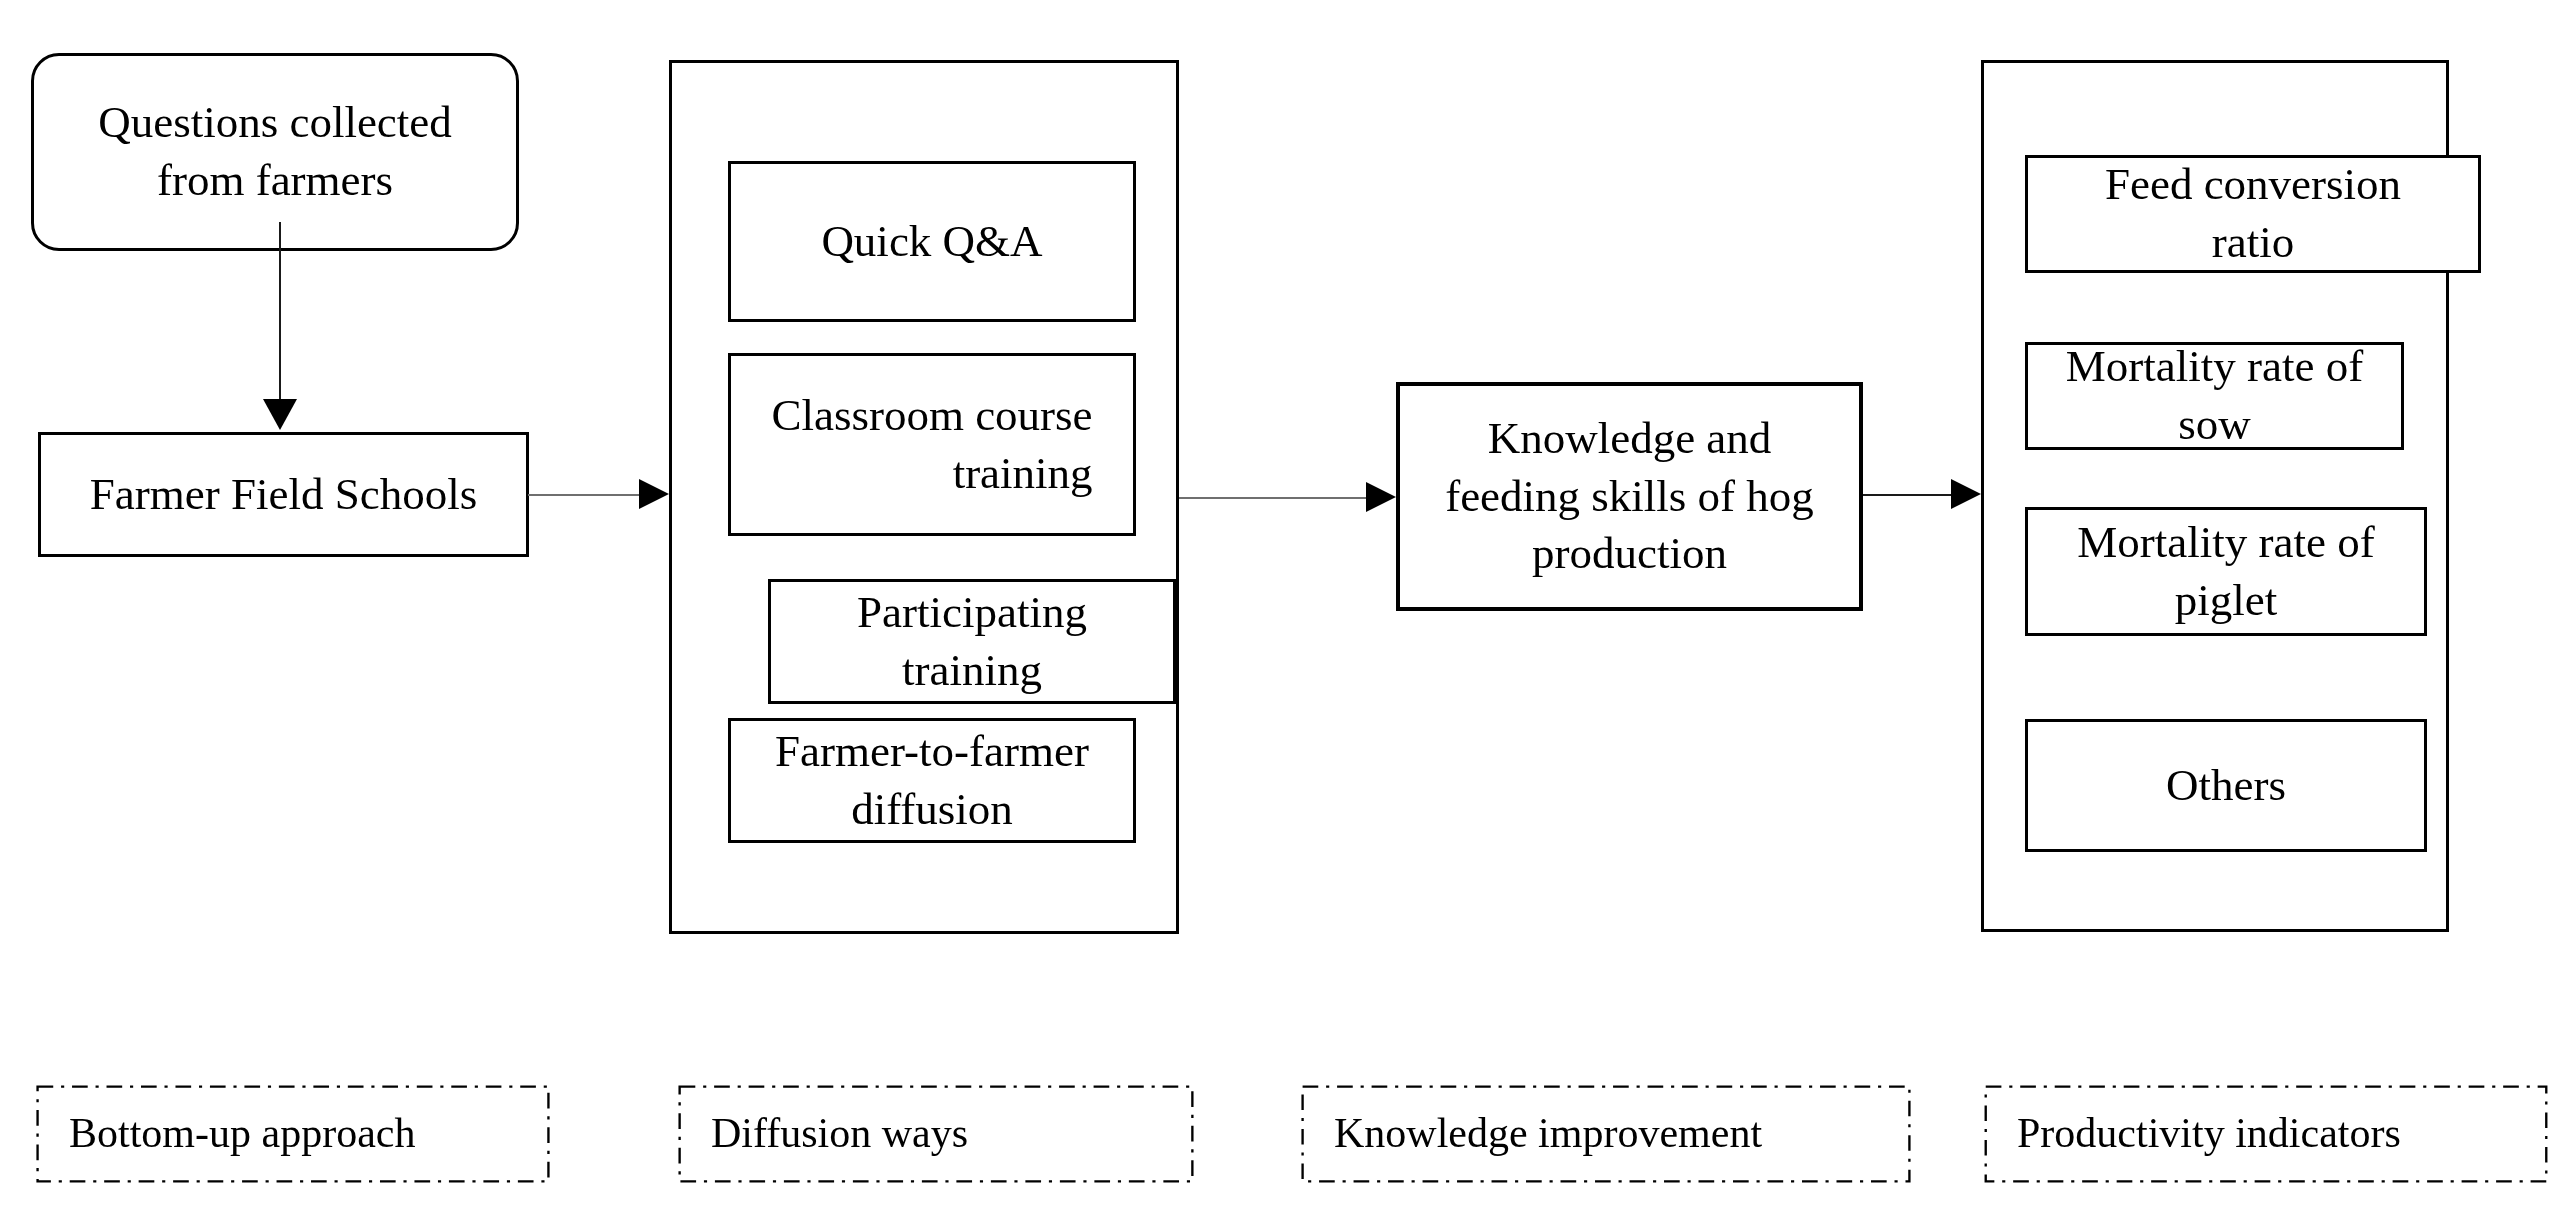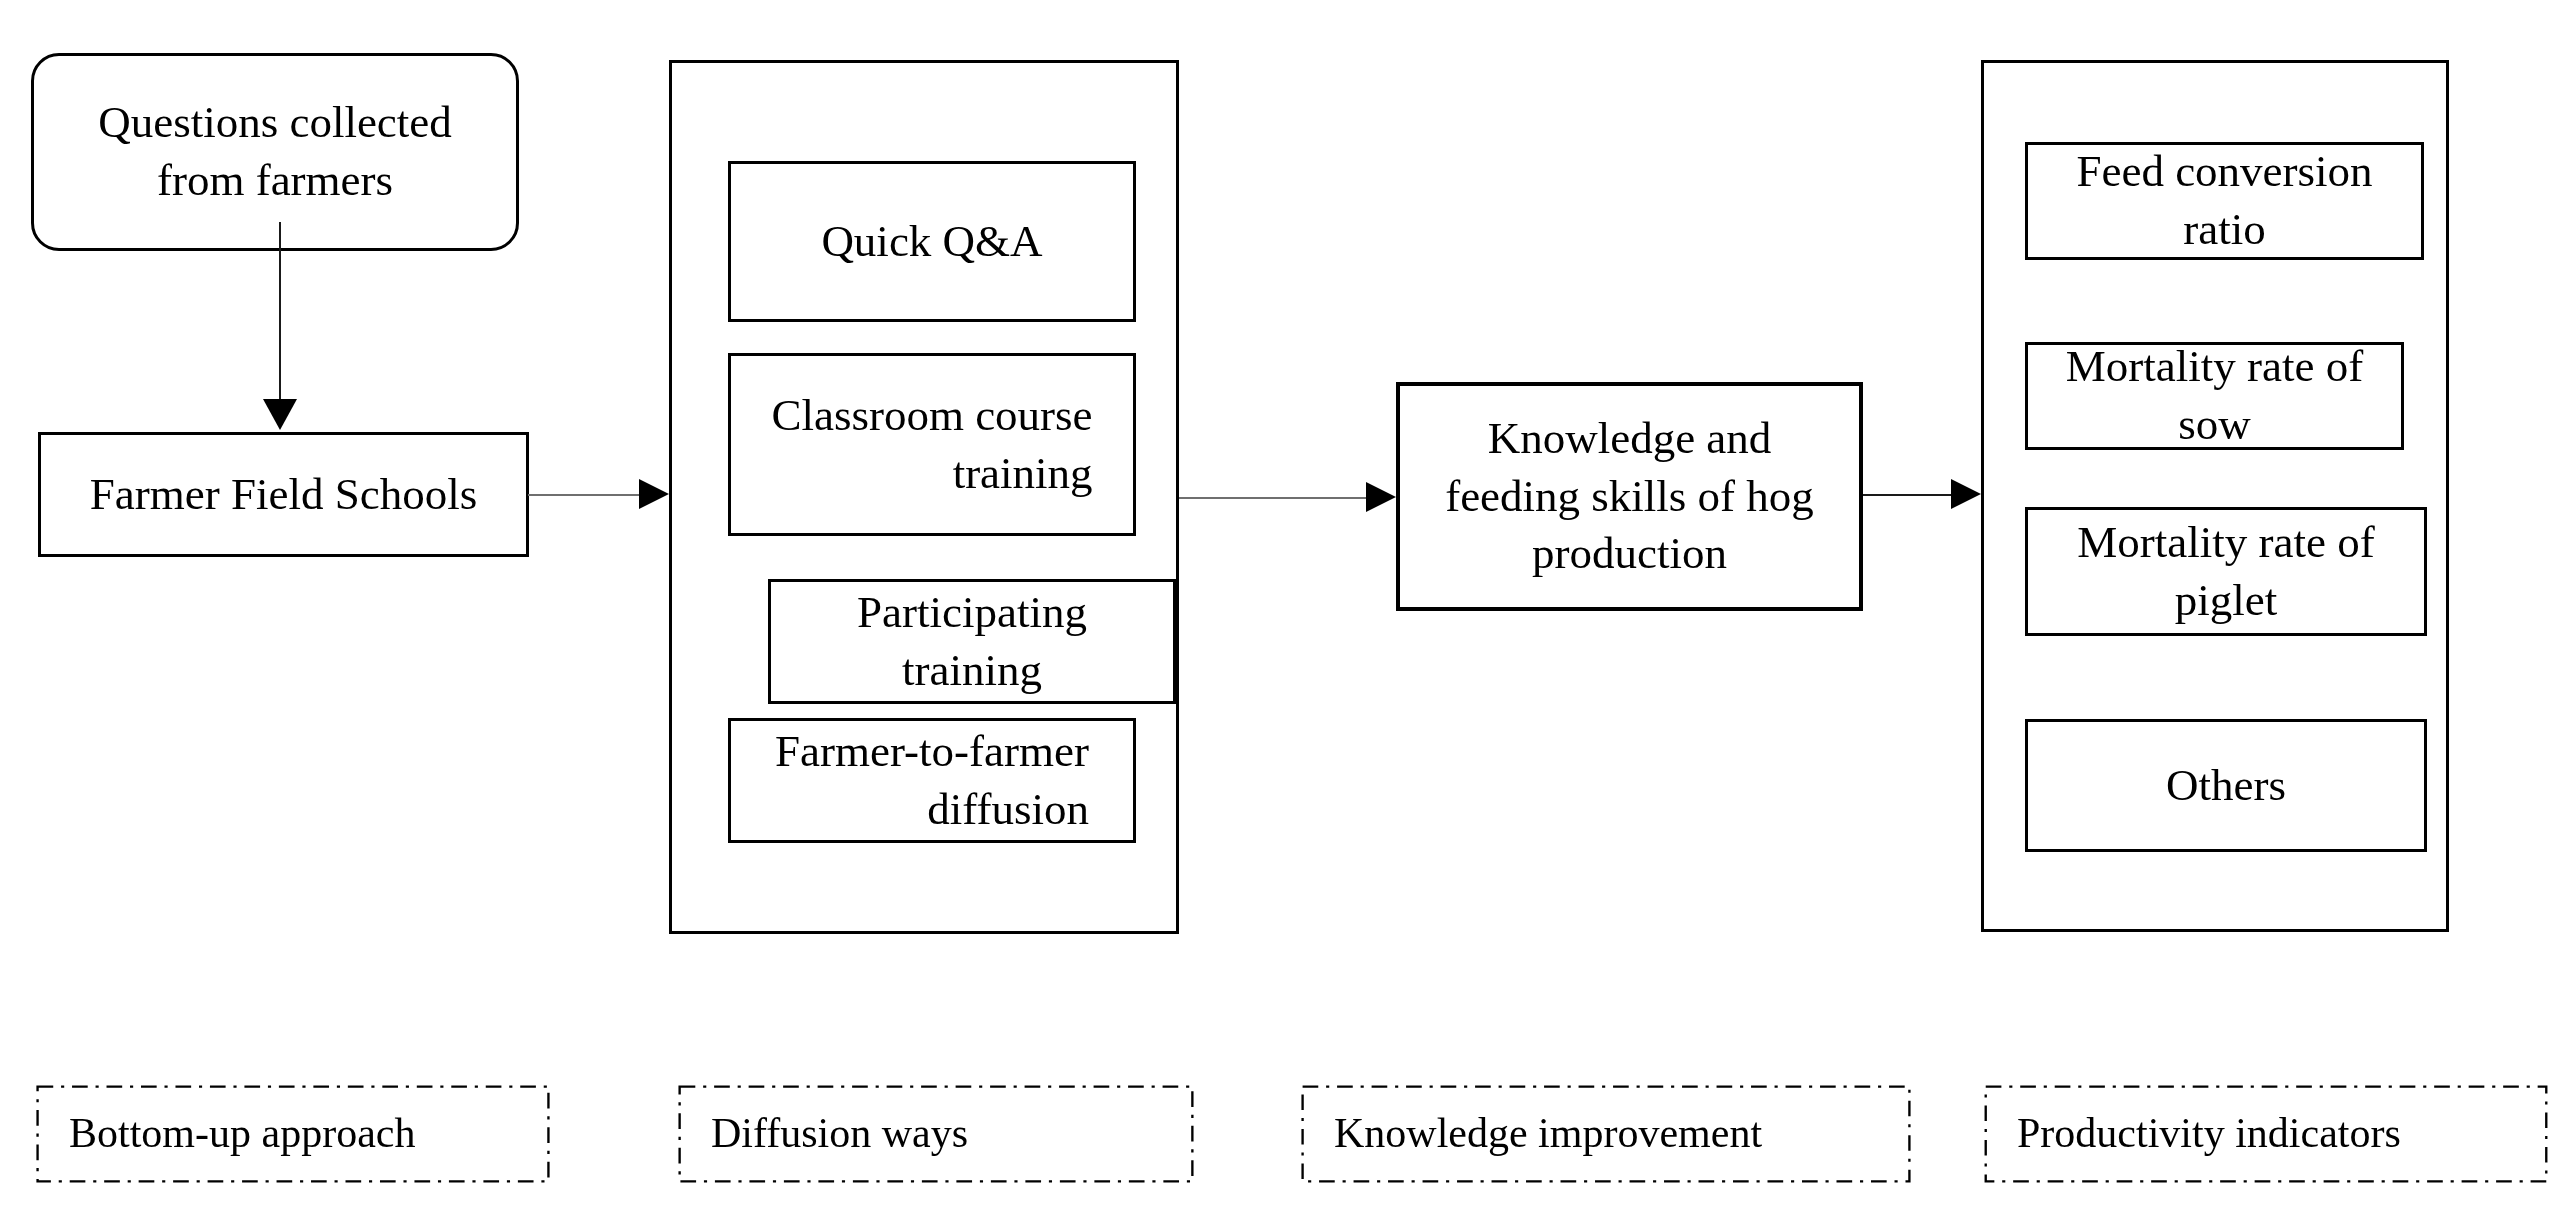--- a/index.html
+++ b/index.html
@@ -118,40 +118,40 @@
   <div class="node inner" style="left:728px; top:353px; width:408px; height:183px;text-align:right;">
     <div class="lbl">Classroom course
 training</div>
   </div>
 
   <div class="node inner" style="left:768px; top:545px; width:408px; height:125px;margin-top:34px;">
     <div class="lbl">Participating
 training</div>
   </div>
 
-  <div class="node inner" style="left:728px; top:718px; width:408px; height:125px;text-align:right;">
+  <div class="node inner" style="left:728px; top:718px; width:408px; height:125px;">
     <div class="lbl">Farmer-to-farmer
 diffusion</div>
   </div>
 
   <div class="hline" style="left:1179px; top:497px; width:188px;"></div>
   <div class="head-right" style="left:1366px; top:482px;"></div>
 
   <div class="node knowledge" style="left:1396px; top:382px; width:467px; height:229px;">
     <div class="lbl">Knowledge and
 feeding skills of hog
 production</div>
   </div>
 
   <div class="hline dark" style="left:1863px; top:494px; width:89px;"></div>
   <div class="head-right" style="left:1951px; top:479px;"></div>
 
   <div class="container-box" style="left:1981px; top:60px; width:468px; height:872px;"></div>
 
-  <div class="node inner" style="left:2025px; top:142px; width:399px; height:118px;">
+  <div class="node inner" style="left:2025px; top:155px; width:456px; height:118px;">
     <div class="lbl">Feed conversion
 ratio</div>
   </div>
 
   <div class="node inner" style="left:2025px; top:342px; width:379px; height:108px;">
     <div class="lbl">Mortality rate of
 sow</div>
   </div>
 
   <div class="node inner" style="left:2025px; top:507px; width:402px; height:129px;">

